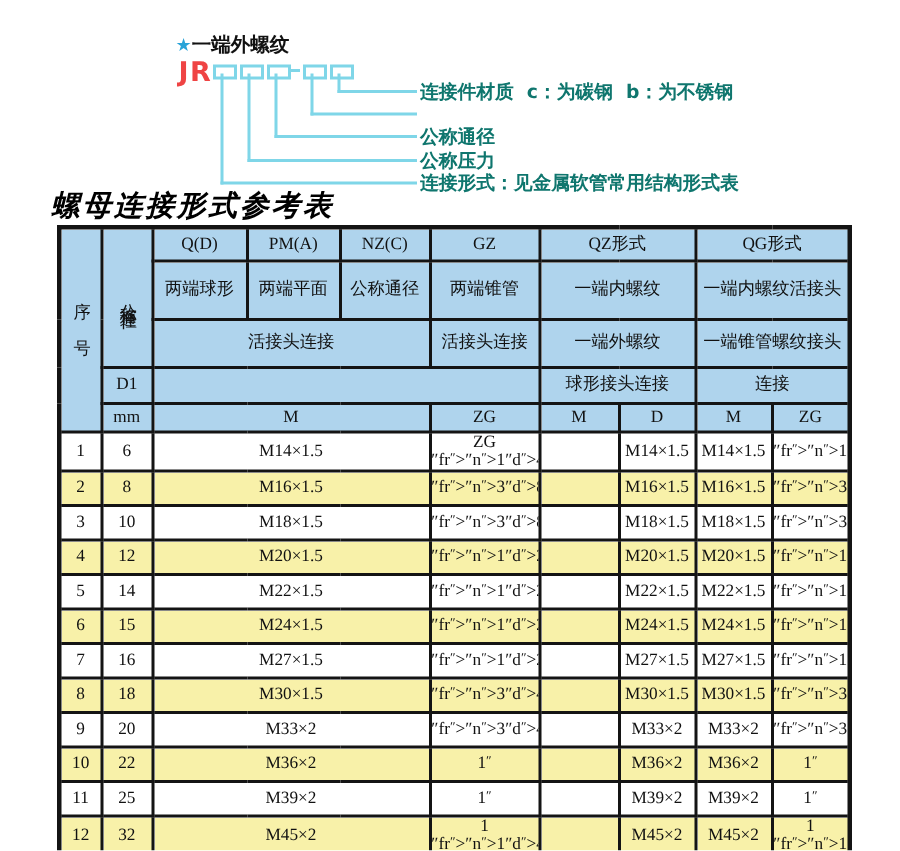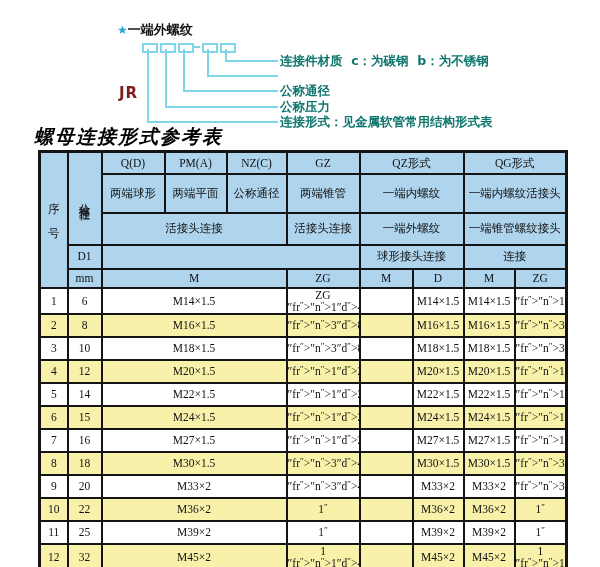--- a/index.html
+++ b/index.html
@@ -10,22 +10,22 @@
     --border:#141414;
   }
   html,body{margin:0;padding:0;background:#fff;}
   #page{position:relative;width:600px;height:567px;background:#ffffff;overflow:hidden;
         font-family:"Liberation Serif","DejaVu Serif",serif;color:#111;}
 
   
   .diag-title{position:absolute;left:117px;top:21px;font-size:13px;font-weight:bold;
               font-family:"DejaVu Sans","Liberation Sans",sans-serif;white-space:pre;}
   .diag-title .star{color:var(--star);font-size:12px;}
-  .code-prefix{position:absolute;left:119px;top:38px;font-size:15px;font-weight:bold;color:#7f1d1d;
-               font-family:"DejaVu Sans","Liberation Sans",sans-serif;letter-spacing:1px;margin-top:46px;}
+  .code-prefix{position:absolute;left:119px;top:38px;font-size:18px;font-weight:bold;color:#ef4444;
+               font-family:"DejaVu Sans","Liberation Sans",sans-serif;letter-spacing:1px;}
   .code-box{position:absolute;top:43px;width:12px;height:6px;border:2px solid var(--line);background:#fff;}
   .code-dash{position:absolute;top:46px;left:192px;width:8px;height:2px;background:var(--line);}
   .vline{position:absolute;width:2px;background:var(--line);}
   .hline{position:absolute;height:2px;background:var(--line);}
   .diag-label{position:absolute;left:280px;font-size:12.5px;font-weight:600;color:#0f766e;
               white-space:pre;font-family:"DejaVu Sans","Liberation Sans",sans-serif;text-align:right;}
 
   
   .tbl-title{position:absolute;left:34px;top:124px;font-size:19px;font-weight:bold;font-style:italic;
              letter-spacing:2px;color:#000;font-family:"DejaVu Serif","Liberation Serif",serif;}

